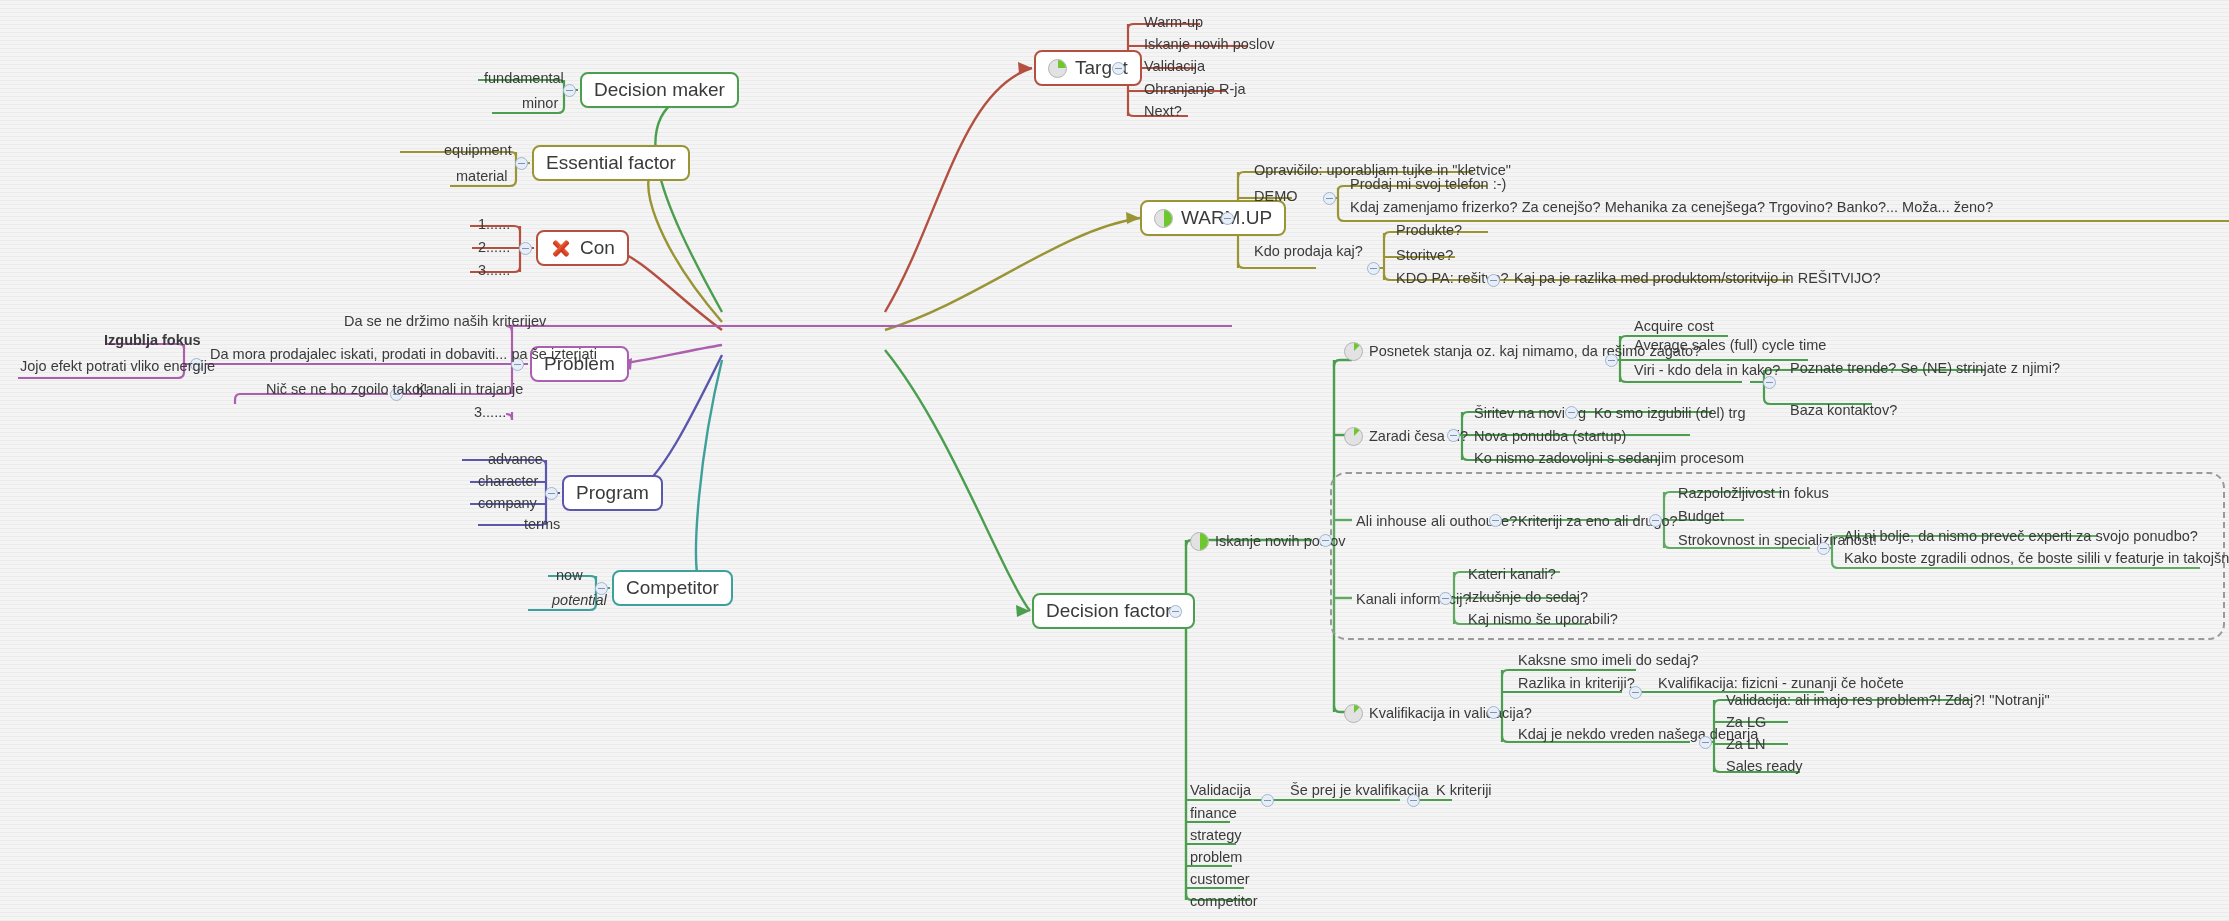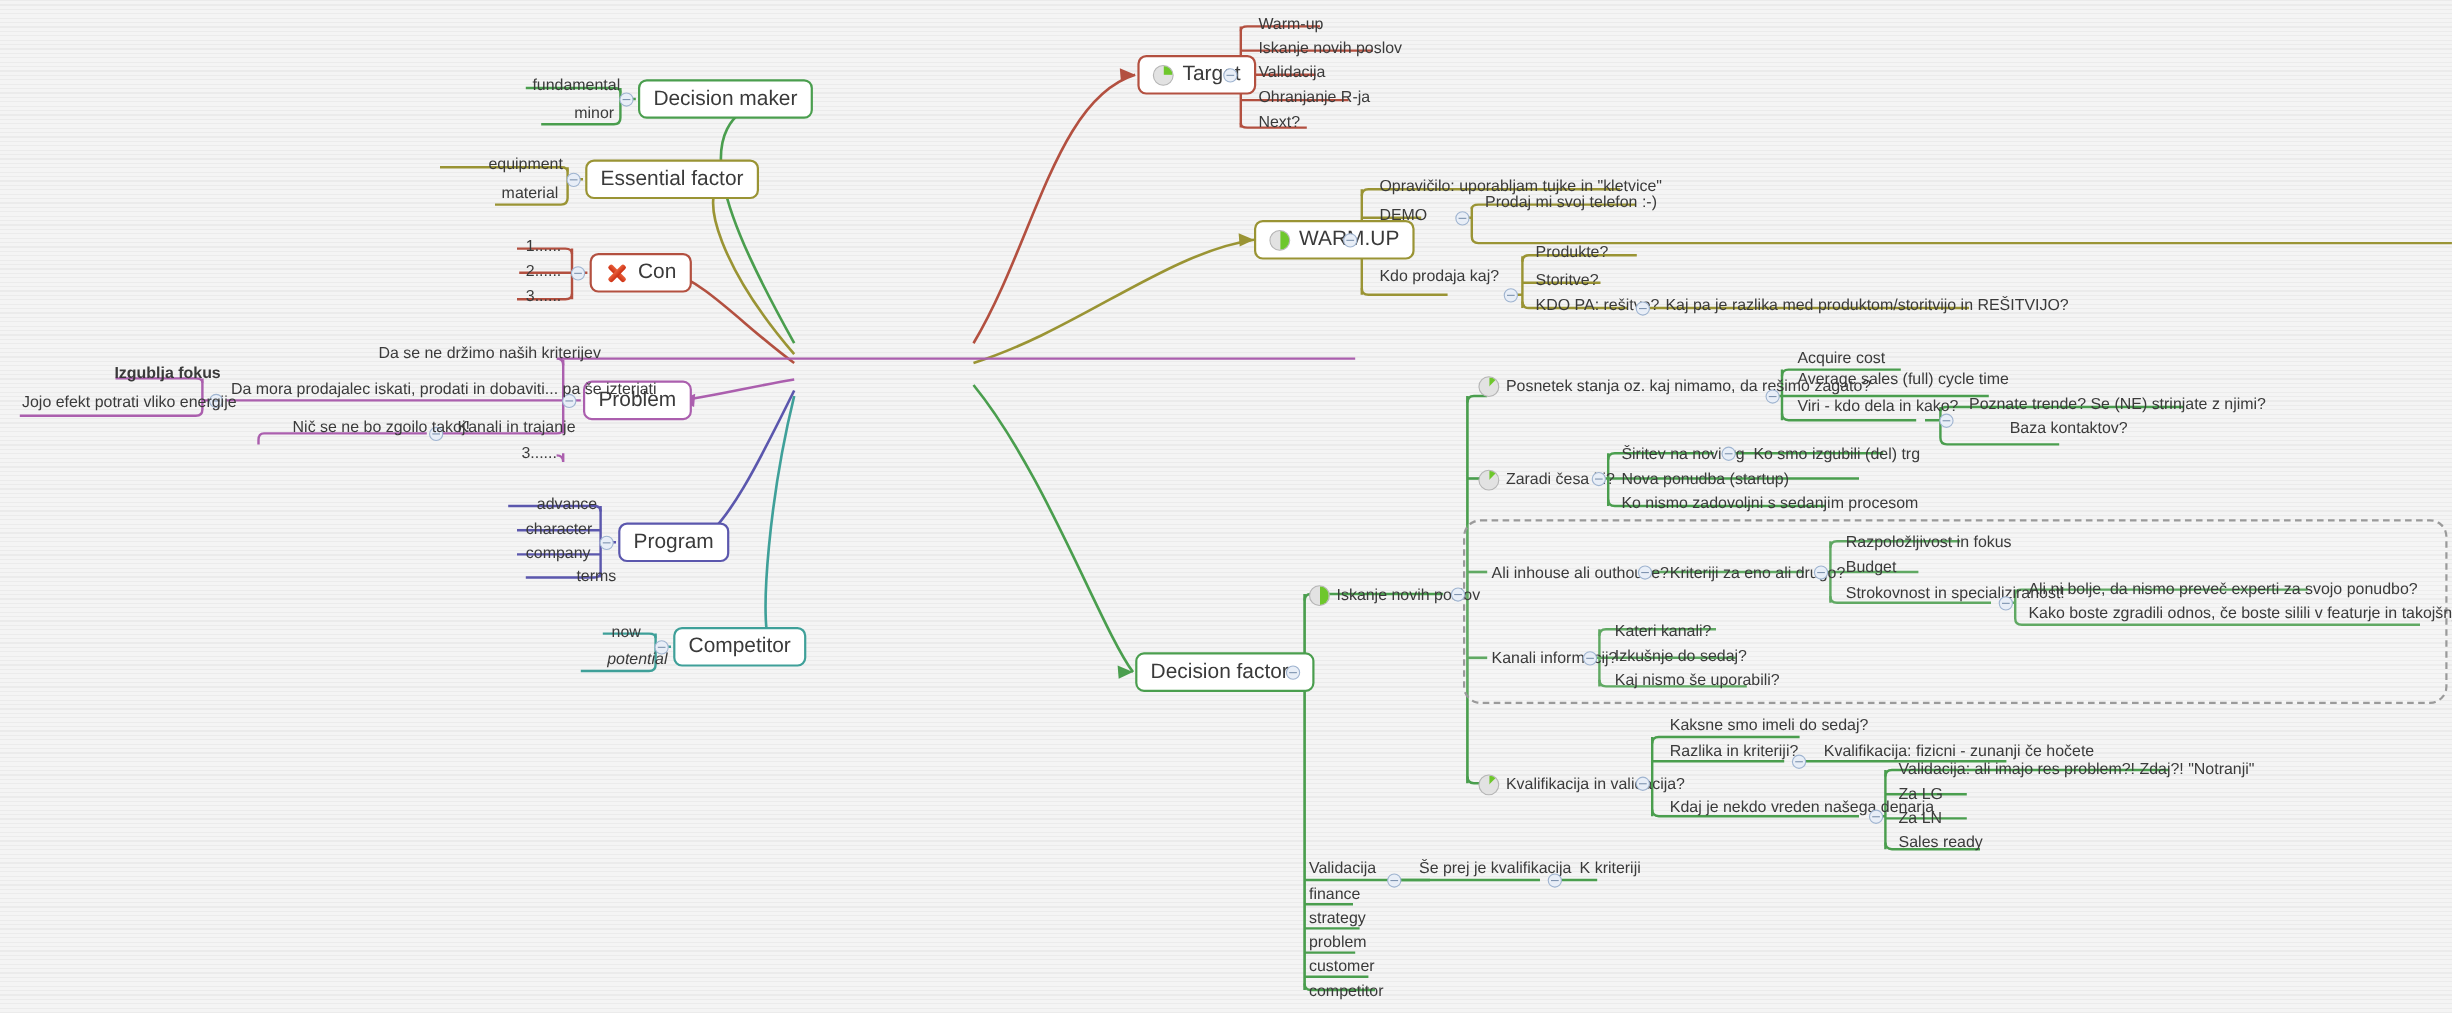--- a/index.html
+++ b/index.html
@@ -232,20 +232,21 @@
     <span class="pie q50"></span>
     <span>WARM.UP</span>
   </div>
   <span class="toggle" style="left:1221px;top:212px;"></span>
 
   <div class="leaf" style="left:1250px;top:162px;"><span class="txt">Opravičilo: uporabljam tujke in "kletvice"</span></div>
 
   <div class="leaf" style="left:1250px;top:188px;"><span class="txt">DEMO</span></div>
   <span class="toggle" style="left:1323px;top:192px;"></span>
   <div class="leaf" style="left:1346px;top:176px;"><span class="txt">Prodaj mi svoj telefon :-)</span></div>
+  <div class="leaf" style="left:1346px;top:199px;"><span class="txt">Kdaj zamenjamo frizerko? Za cenejšo? Mehanika za cenejšega? Trgovino? Banko?... Moža... ženo?</span></div>
 
   <div class="leaf" style="left:1250px;top:243px;"><span class="txt">Kdo prodaja kaj?</span></div>
   <span class="toggle" style="left:1367px;top:262px;"></span>
   <div class="leaf" style="left:1392px;top:222px;"><span class="txt">Produkte?</span></div>
   <div class="leaf" style="left:1392px;top:247px;"><span class="txt">Storitve?</span></div>
   <div class="leaf" style="left:1392px;top:270px;"><span class="txt">KDO PA: rešitve?</span></div>
   <span class="toggle" style="left:1487px;top:274px;"></span>
   <div class="leaf" style="left:1510px;top:270px;"><span class="txt">Kaj pa je razlika med produktom/storitvijo in REŠITVIJO?</span></div>
 
   <div class="node box green" style="left:580px;top:72px;">
@@ -320,21 +321,21 @@
   <div class="leaf" style="left:1340px;top:342px;display:flex;align-items:center;gap:6px;">
     <span class="pie q12"></span>
     <span class="txt">Posnetek stanja oz. kaj nimamo, da rešimo zagato?</span>
   </div>
   <span class="toggle" style="left:1605px;top:354px;"></span>
   <div class="leaf" style="left:1630px;top:318px;"><span class="txt">Acquire cost</span></div>
   <div class="leaf" style="left:1630px;top:337px;"><span class="txt">Average sales (full) cycle time</span></div>
   <div class="leaf" style="left:1630px;top:362px;"><span class="txt">Viri - kdo dela in kako?</span></div>
   <span class="toggle" style="left:1763px;top:376px;"></span>
   <div class="leaf" style="left:1786px;top:360px;"><span class="txt">Poznate trende? Se (NE) strinjate z njimi?</span></div>
-  <div class="leaf" style="left:1786px;top:382px;margin-left:37px;"><span class="txt">Baza kontaktov?</span></div>
+  <div class="leaf" style="left:1786px;top:402px;"><span class="txt">Baza kontaktov?</span></div>
 
   <div class="leaf" style="left:1340px;top:427px;display:flex;align-items:center;gap:6px;">
     <span class="pie q12"></span>
     <span class="txt">Zaradi česa bi?</span>
   </div>
   <span class="toggle" style="left:1447px;top:429px;"></span>
   <div class="leaf" style="left:1470px;top:405px;"><span class="txt">Širitev na novi trg</span></div>
   <span class="toggle" style="left:1565px;top:406px;"></span>
   <div class="leaf" style="left:1590px;top:405px;"><span class="txt">Ko smo izgubili (del) trg</span></div>
   <div class="leaf" style="left:1470px;top:428px;"><span class="txt">Nova ponudba (startup)</span></div>

